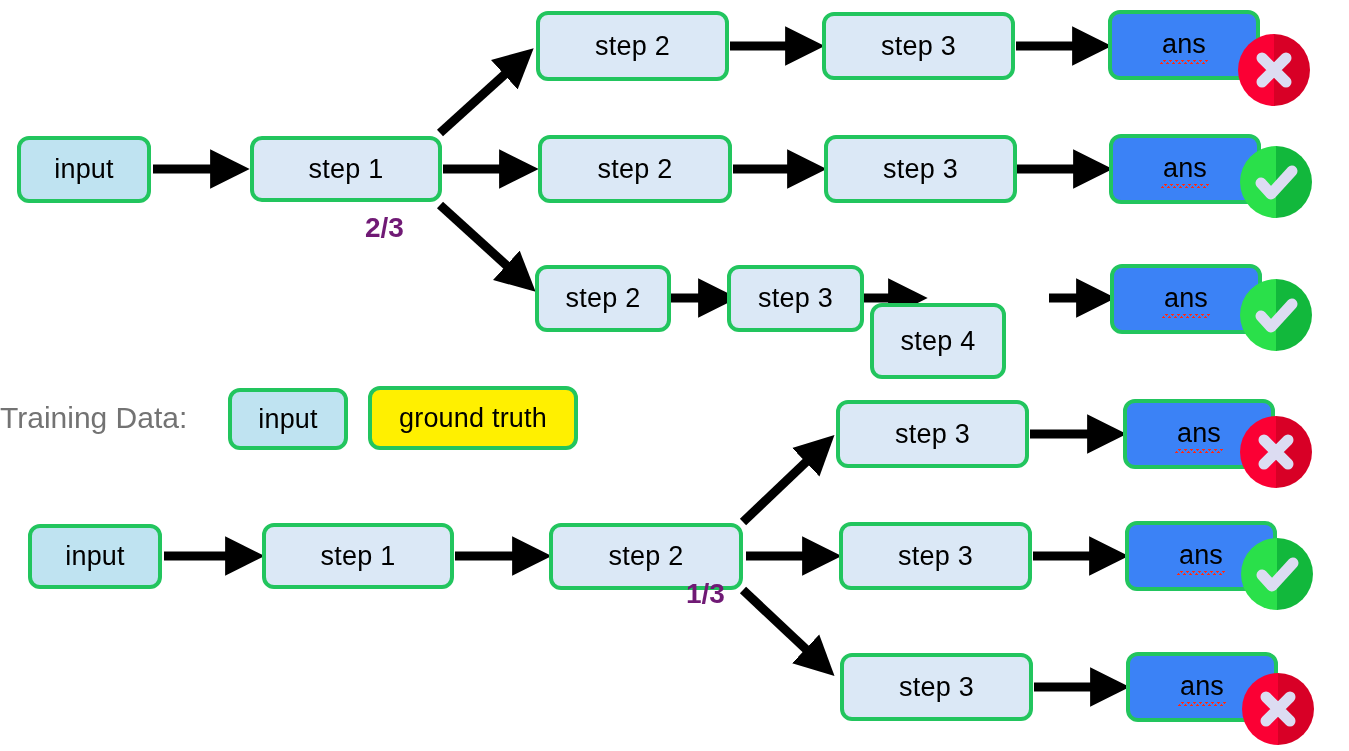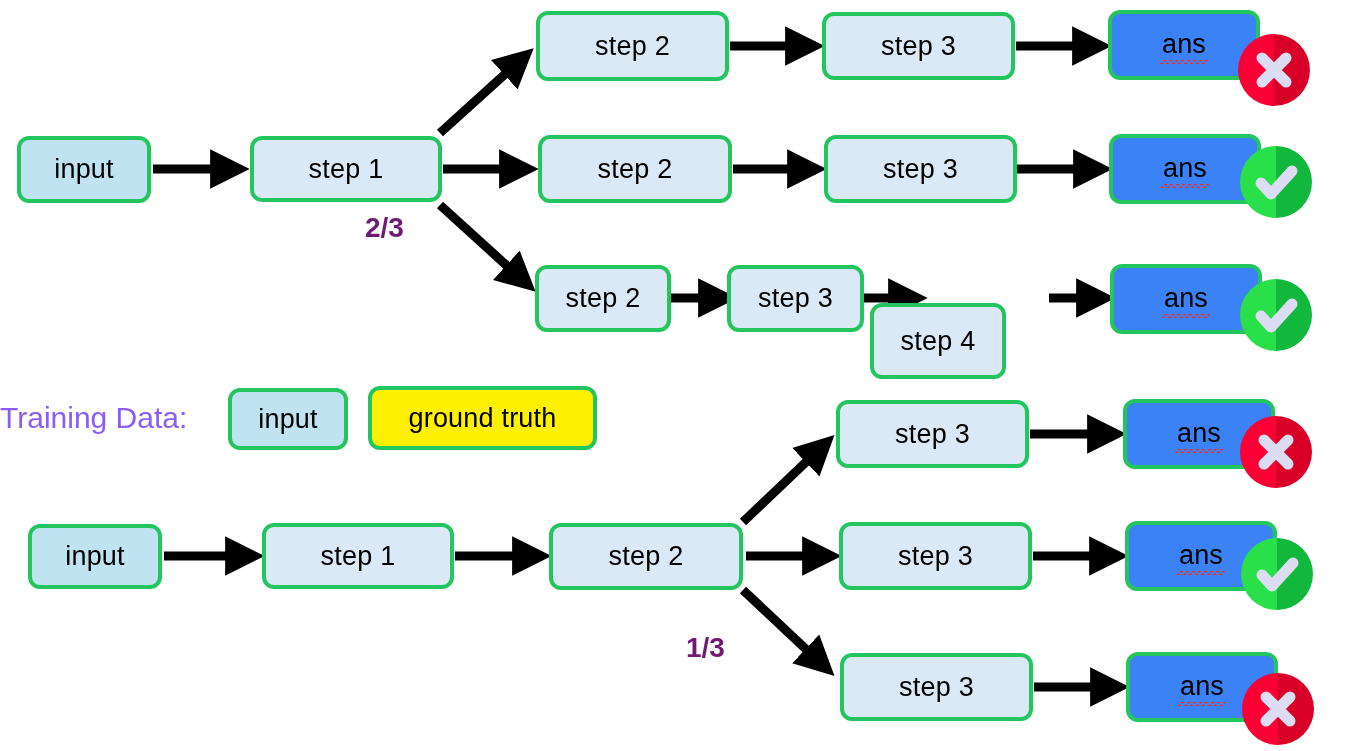--- a/index.html
+++ b/index.html
@@ -87,21 +87,21 @@
   .ratio {
     position: absolute;
     color: #701a75;
     font-size: 28px;
     font-weight: 700;
     line-height: 1;
     white-space: nowrap;
   }
   .caption {
     position: absolute;
-    color: #8b5cf6;
+    color: #737373;
     font-size: 30px;
     line-height: 1;
     white-space: nowrap;
   }
 </style>
 </head>
 <body>
 
 <div id="canvas">
 
@@ -203,37 +203,37 @@
       <path d="M21 37 L31 48 L52 25" stroke="#dcdcf2" stroke-width="11" fill="none" stroke-linecap="round" stroke-linejoin="round"></path>
     </svg>
   </div>
 
   <div class="caption" style="left:0px; top:403px;">Training Data:</div>
 
   <div class="node input" style="left:228px; top:388px; width:120px; height:62px;">
     <span>input</span>
   </div>
 
-  <div class="node truth" style="left:368px; top:386px; width:229px; height:64px;">
+  <div class="node truth" style="left:368px; top:386px; width:210px; height:64px;">
     <span>ground truth</span>
   </div>
 
   <div class="node input" style="left:28px; top:524px; width:134px; height:65px;">
     <span>input</span>
   </div>
 
   <div class="node step" style="left:262px; top:523px; width:192px; height:66px;">
     <span>step 1</span>
   </div>
 
   <div class="node step" style="left:549px; top:523px; width:194px; height:67px;">
     <span>step 2</span>
   </div>
 
-  <div class="ratio" style="left:686px; top:634px;">1/3</div>
+  <div class="ratio" style="left:686px; top:580px;">1/3</div>
 
   <div class="node step" style="left:836px; top:400px; width:193px; height:68px;">
     <span>step 3</span>
   </div>
   <div class="node answer" style="left:1123px; top:399px; width:152px; height:70px;">
     <span class="squiggle-wrap">ans</span>
   </div>
   <div class="badge wrong" style="left:1240px; top:416px;">
     <span class="half-l"></span>
     <span class="half-r"></span>

